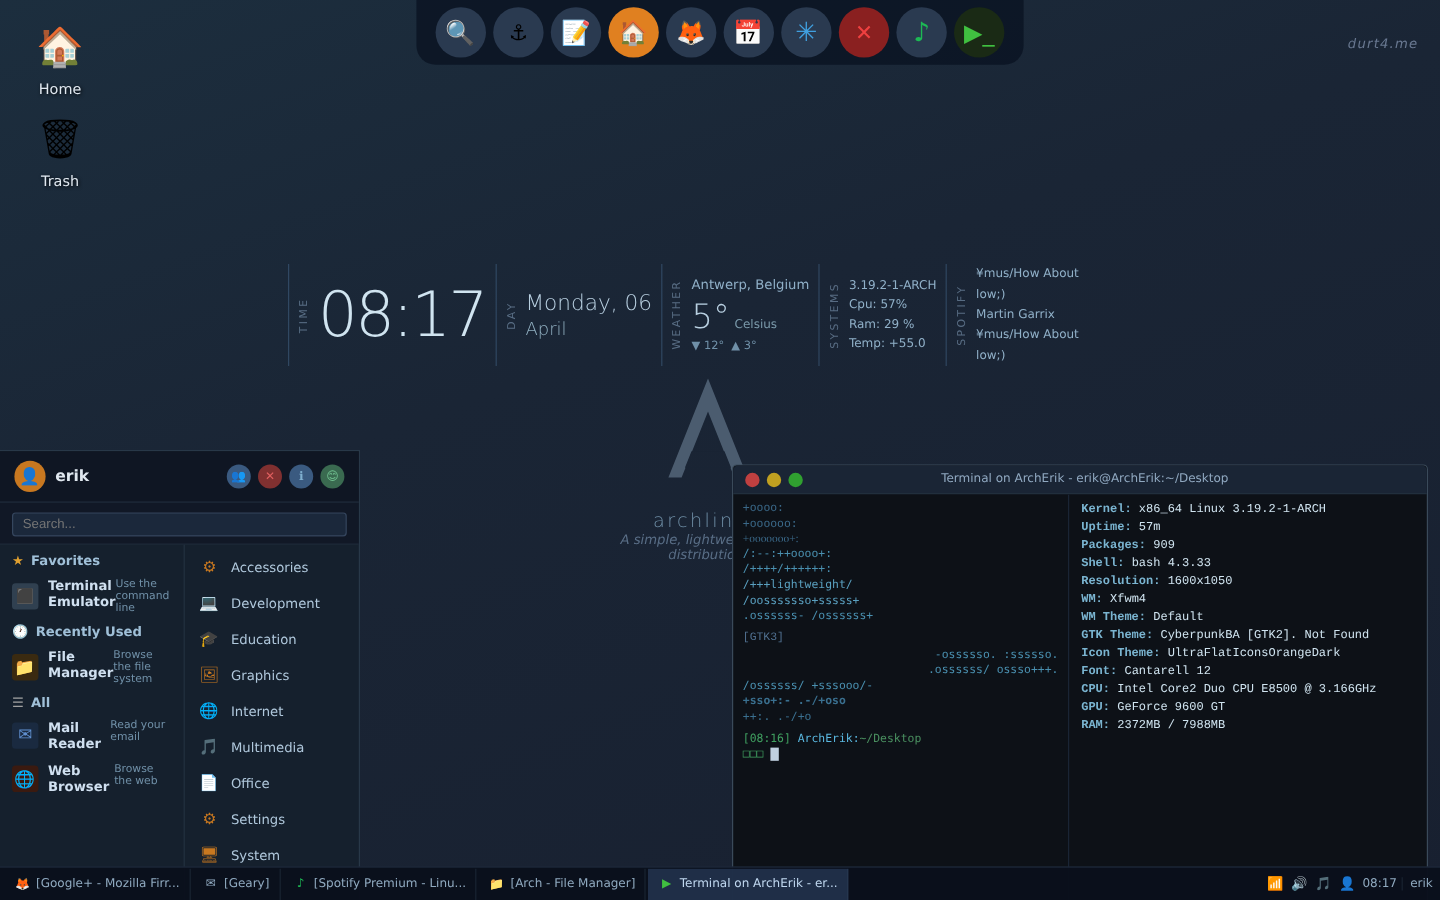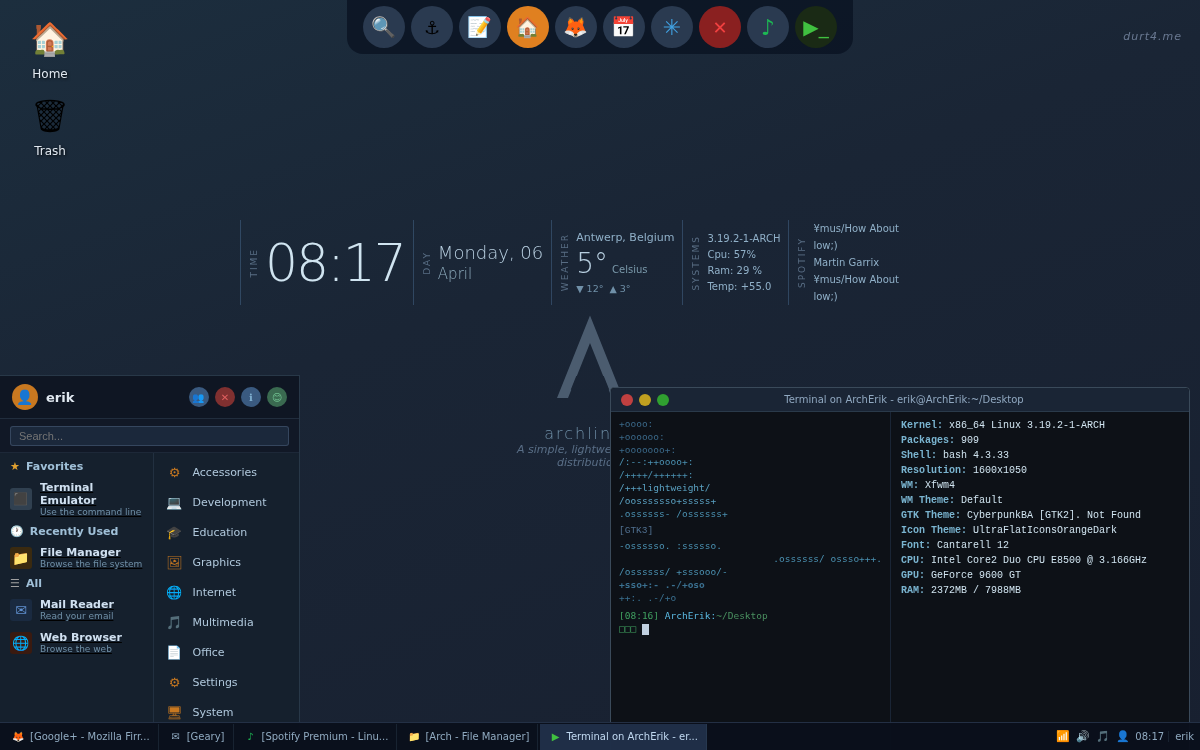--- a/index.html
+++ b/index.html
@@ -276,22 +276,21 @@
       height: 22px;
       border-radius: 3px;
       display: flex;
       align-items: center;
       justify-content: center;
       font-size: 14px;
       flex-shrink: 0;
     }
     .menu-item-text {
       display: flex;
-      flex-direction: column;
-      text-decoration: underline;
+      flex-direction: row;
     }
     .menu-item-name {
       color: #d0e0f0;
       font-size: 11px;
       font-weight: bold;
     }
     .menu-item-desc {
       color: #7090a8;
       font-size: 9px;
     }
@@ -657,41 +656,42 @@
         <div class="terminal-btn" style="background:#30a030;"></div>
       </div>
       <div class="terminal-title">Terminal on ArchErik - erik@ArchErik:~/Desktop</div>
       <div style="width:40px;"></div>
     </div>
     <div class="terminal-body">
 
       <div class="terminal-left">
         <div style="color:#3a6888;">       +oooo:</div>
         <div style="color:#3a6888;">      +oooooo:</div>
-        <div style="color:#3a6888;">     +ooooooo+:</div>
+        <div style="color:#3a6888;font-family:Liberation Serif, serif;">     +ooooooo+:</div>
         <div style="color:#4a90b0;">    /:--:++oooo+:</div>
         <div style="color:#4a90b0;">   /++++/++++++:</div>
         <div style="color:#5aa0c0;">  /+++lightweight/</div>
         <div style="color:#5aa0c0;"> /oosssssso+sssss+</div>
         <div style="color:#4a90b0;">  .ossssss-   /ossssss+</div>
         <div style="height:4px;"></div>
         <div style="color:#507090;font-family:Liberation Mono, monospace;">  [GTK3]</div>
         <div style="height:3px;"></div>
-        <div style="color:#4a90b0;">    -ossssso.   :ssssso.</div>
+        <div style="color:#4a90b0;text-align:right;">    -ossssso.   :ssssso.</div>
         <div style="color:#4a90b0;text-align:right;">   .ossssss/   ossso+++.</div>
         <div style="color:#4a90b0;">  /ossssss/  +sssooo/-</div>
         <div style="color:#3a7090;font-weight:bold;">  +sso+:-      .-/+oso</div>
         <div style="color:#3a7090;">  ++:.              .-/+o</div>
         <div style="height:6px;"></div>
         <div style="color:#40a060;">[08:16] <span style="color:#5ab8e0;">ArchErik:</span><span style="color:#4a9060;">~/Desktop</span></div>
         <div style="color:#40a060;">□□□ <span class="cursor-block"></span></div>
       </div>
 
       <div class="terminal-right">
         <div><span class="sys-key">Kernel:</span> <span class="sys-val">x86_64 Linux 3.19.2-1-ARCH</span></div>
+        <div><span class="sys-key">Uptime:</span> <span class="sys-val">57m</span></div>
         <div><span class="sys-key">Packages:</span> <span class="sys-val">909</span></div>
         <div><span class="sys-key">Shell:</span> <span class="sys-val">bash 4.3.33</span></div>
         <div><span class="sys-key">Resolution:</span> <span class="sys-val">1600x1050</span></div>
         <div><span class="sys-key">WM:</span> <span class="sys-val">Xfwm4</span></div>
         <div><span class="sys-key">WM Theme:</span> <span class="sys-val">Default</span></div>
         <div><span class="sys-key">GTK Theme:</span> <span class="sys-val">CyberpunkBA [GTK2]. Not Found</span></div>
         <div><span class="sys-key">Icon Theme:</span> <span class="sys-val">UltraFlatIconsOrangeDark</span></div>
         <div><span class="sys-key">Font:</span> <span class="sys-val">Cantarell 12</span></div>
         <div><span class="sys-key">CPU:</span> <span class="sys-val">Intel Core2 Duo CPU E8500 @ 3.166GHz</span></div>
         <div><span class="sys-key">GPU:</span> <span class="sys-val">GeForce 9600 GT</span></div>

